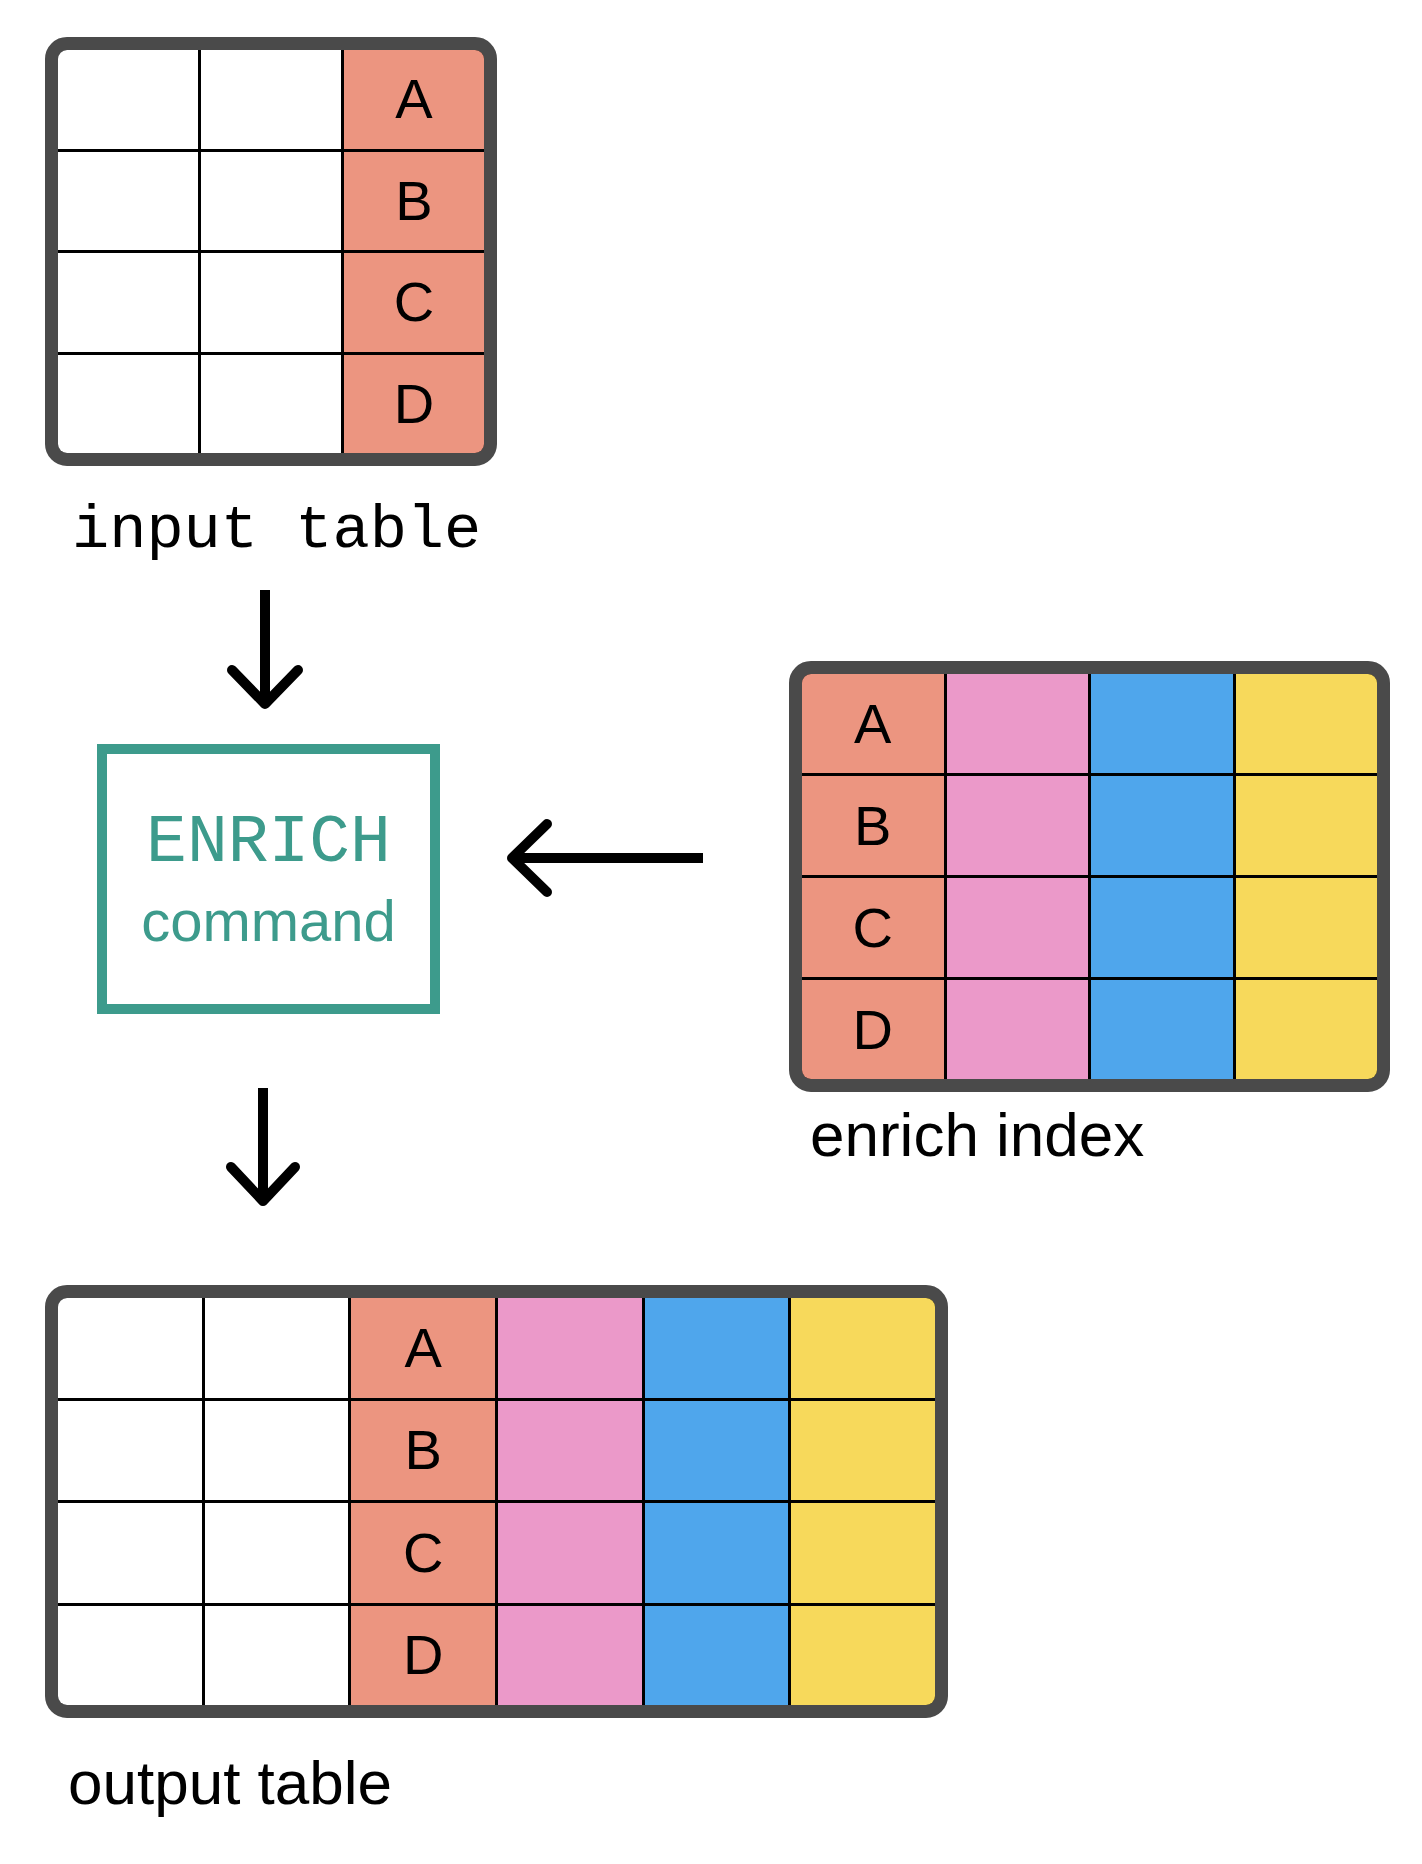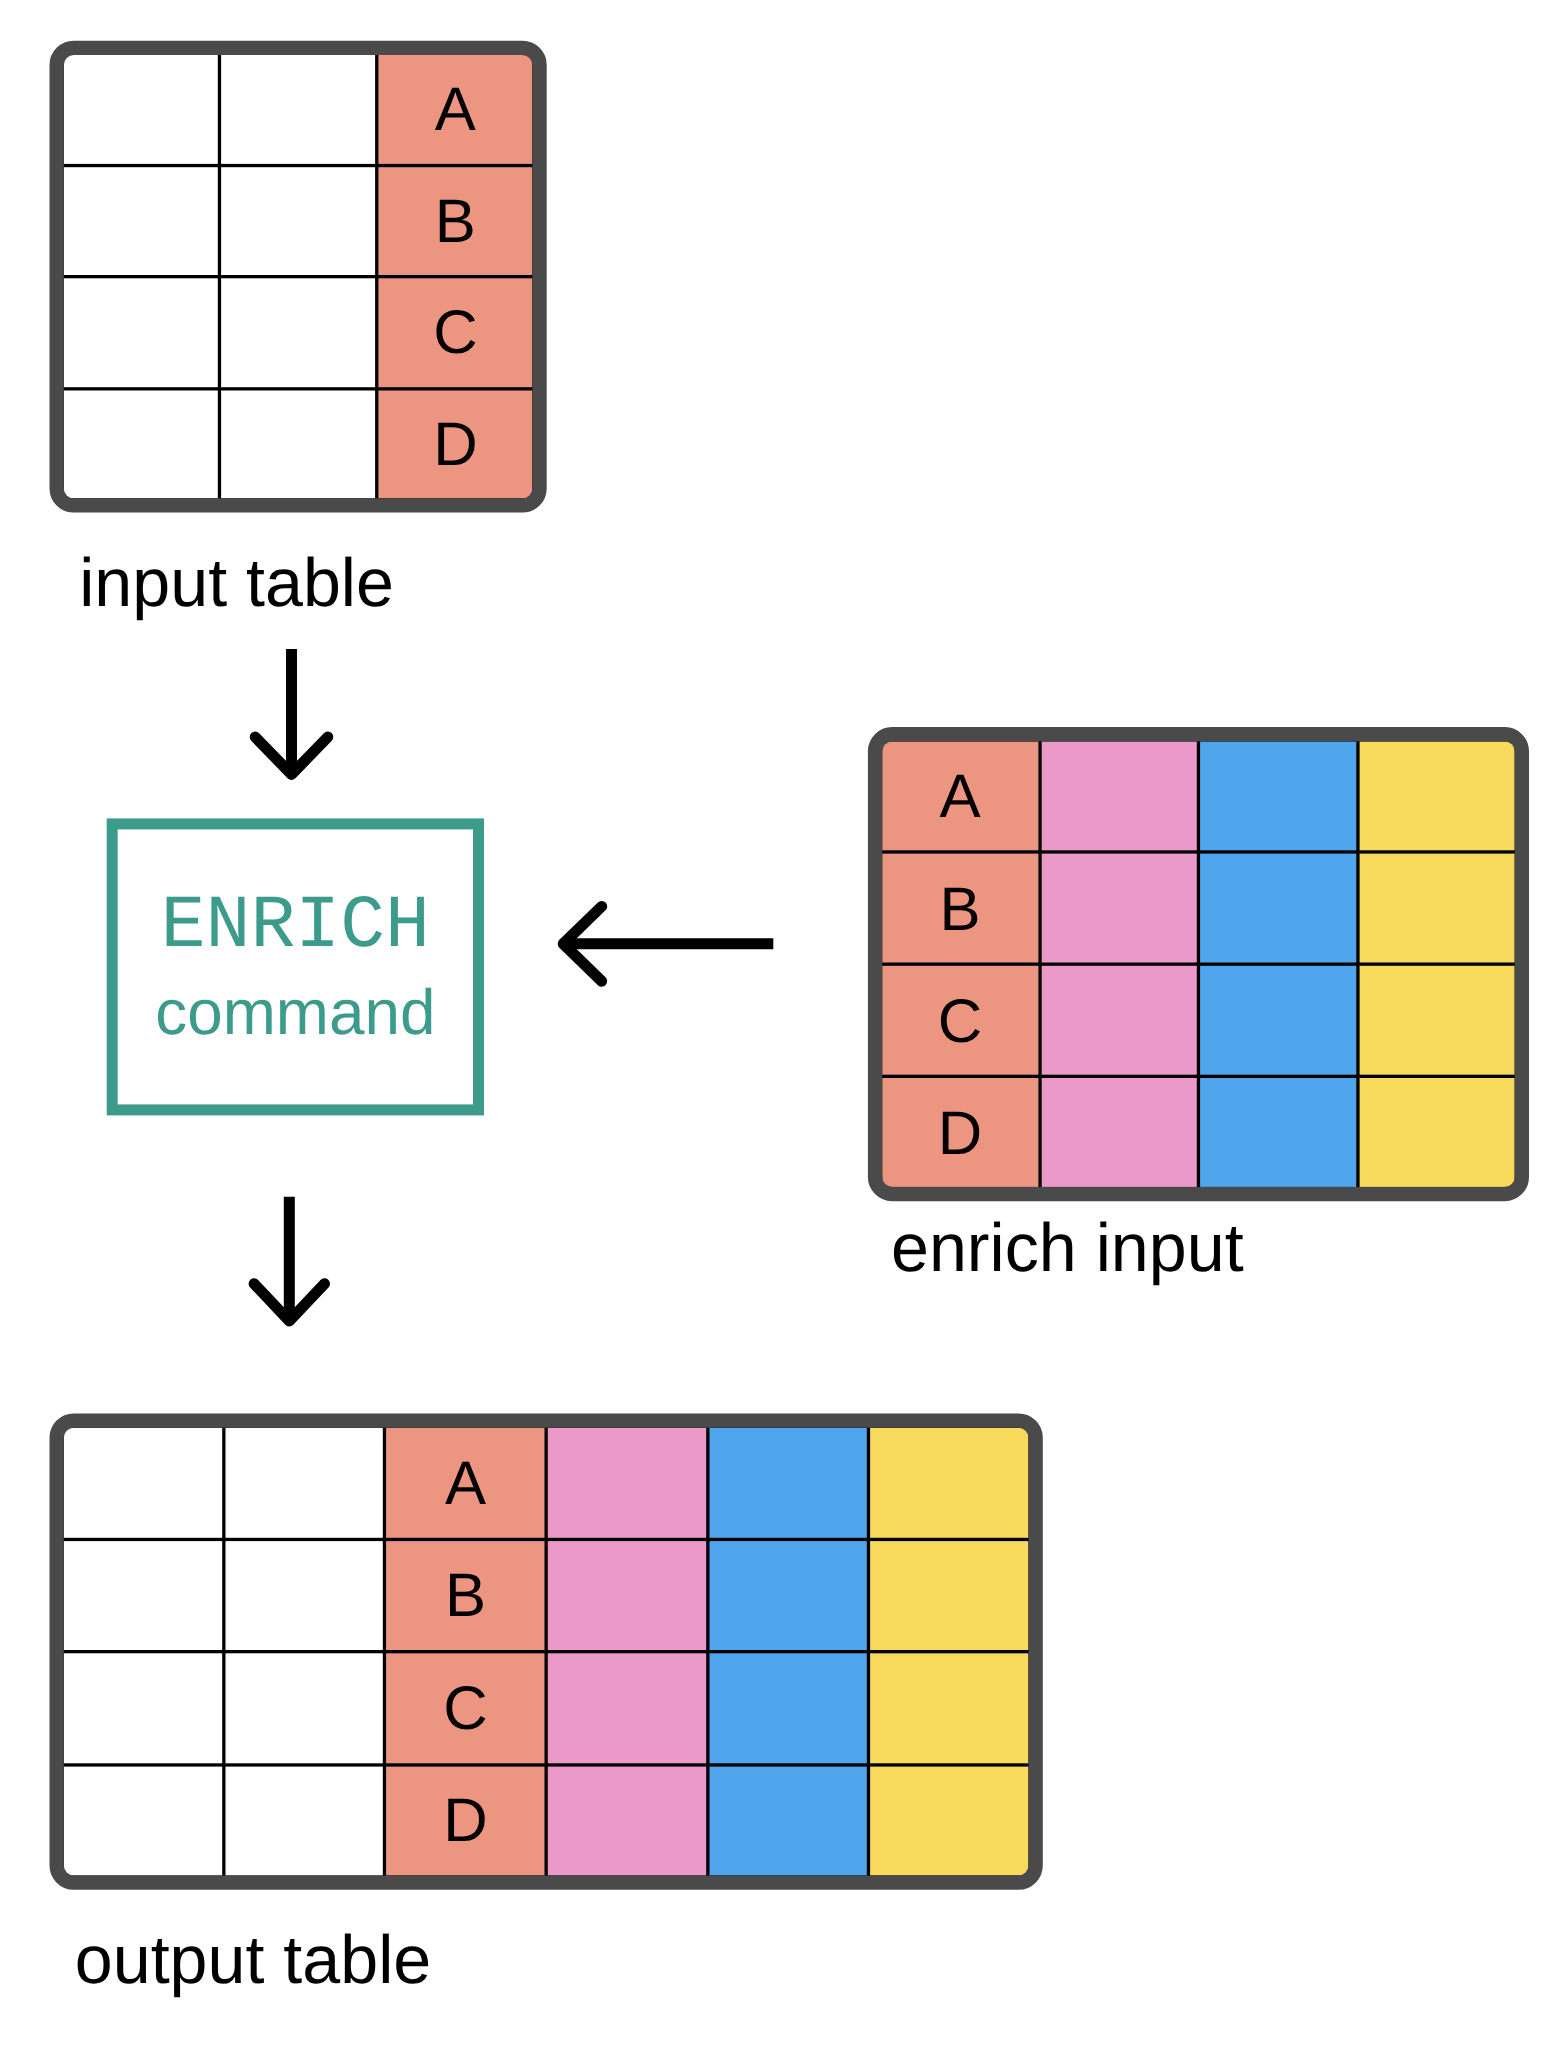--- a/index.html
+++ b/index.html
@@ -32,21 +32,21 @@
   #input-table{left:45px;top:37px;width:452px;height:429px;}
   #enrich-index-table{left:789px;top:661px;width:601px;height:431px;}
   #output-table{left:45px;top:1285px;width:903px;height:433px;}
   
   .table-label{
     position:absolute;
     font-size:62px;line-height:1;
     color:var(--text,#000);
     white-space:nowrap;
   }
-  #input-table-label{left:72px;top:500px;}
+  #input-table-label{left:72px;top:500px;font-family:Liberation Mono, monospace;}
   #enrich-index-label{left:810px;top:1104px;}
   #output-table-label{left:68px;top:1752px;}
   
   #enrich-box{
     position:absolute;
     left:97px;top:744px;width:343px;height:270px;
     box-sizing:border-box;
     border:10px solid var(--teal,#3D9B8C);
     background:#fff;
     display:flex;flex-direction:column;
@@ -126,21 +126,21 @@
         <div class="cell" style="background: rgb(236, 149, 128);">C</div>
         <div class="cell" style="background: rgb(235, 153, 201);"></div>
         <div class="cell" style="background: rgb(79, 166, 236);"></div>
         <div class="cell" style="background: rgb(247, 217, 91);"></div>
         <div class="cell" style="background: rgb(236, 149, 128);">D</div>
         <div class="cell" style="background: rgb(235, 153, 201);"></div>
         <div class="cell" style="background: rgb(79, 166, 236);"></div>
         <div class="cell" style="background: rgb(247, 217, 91);"></div>
       </div>
   </div>
-  <div id="enrich-index-label" class="table-label">enrich input</div>
+  <div id="enrich-index-label" class="table-label">enrich index</div>
 
   <div id="output-table" class="table">
     <div class="grid" style="grid-template-columns: repeat(6, 1fr); grid-template-rows: repeat(4, 1fr);">
         <div class="cell" style="background: rgb(255, 255, 255);"></div>
         <div class="cell" style="background: rgb(255, 255, 255);"></div>
         <div class="cell" style="background: rgb(236, 149, 128);">A</div>
         <div class="cell" style="background: rgb(235, 153, 201);"></div>
         <div class="cell" style="background: rgb(79, 166, 236);"></div>
         <div class="cell" style="background: rgb(247, 217, 91);"></div>
         <div class="cell" style="background: rgb(255, 255, 255);"></div>

